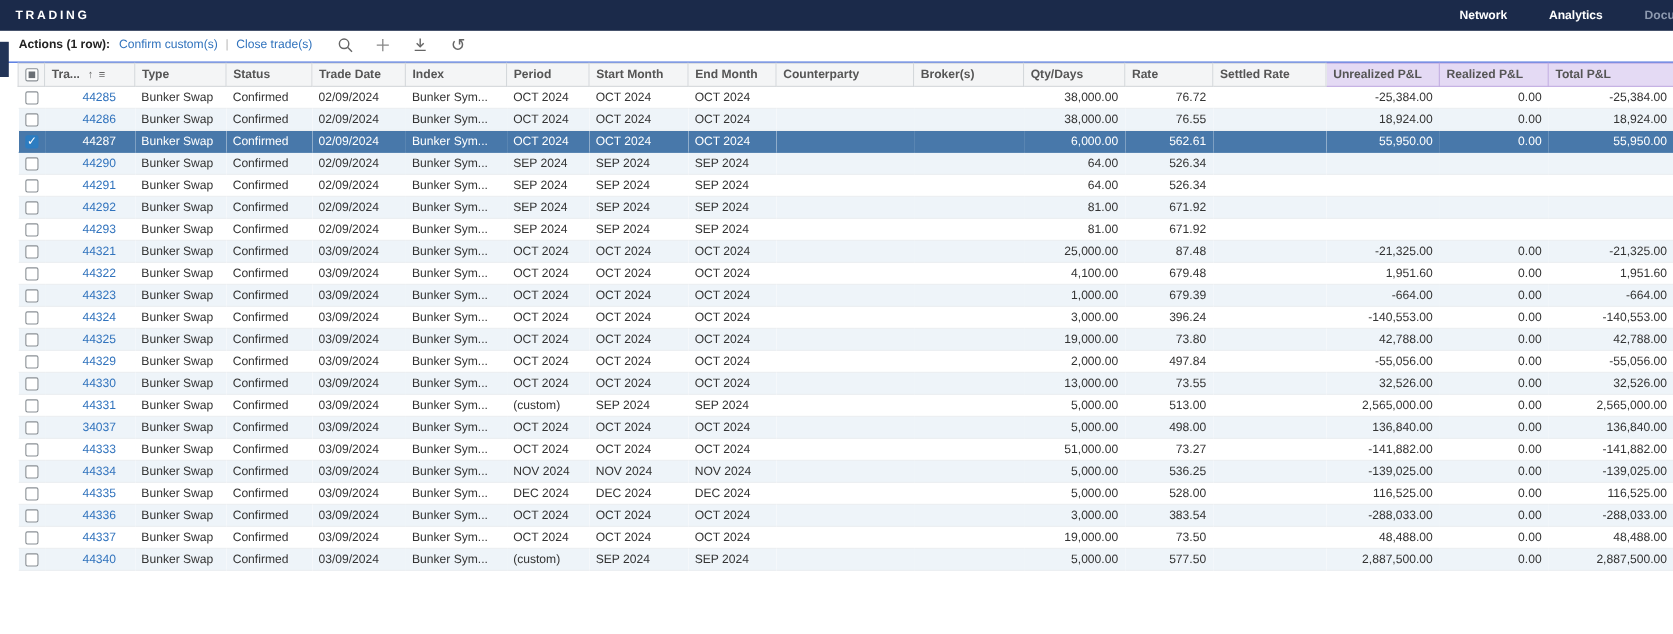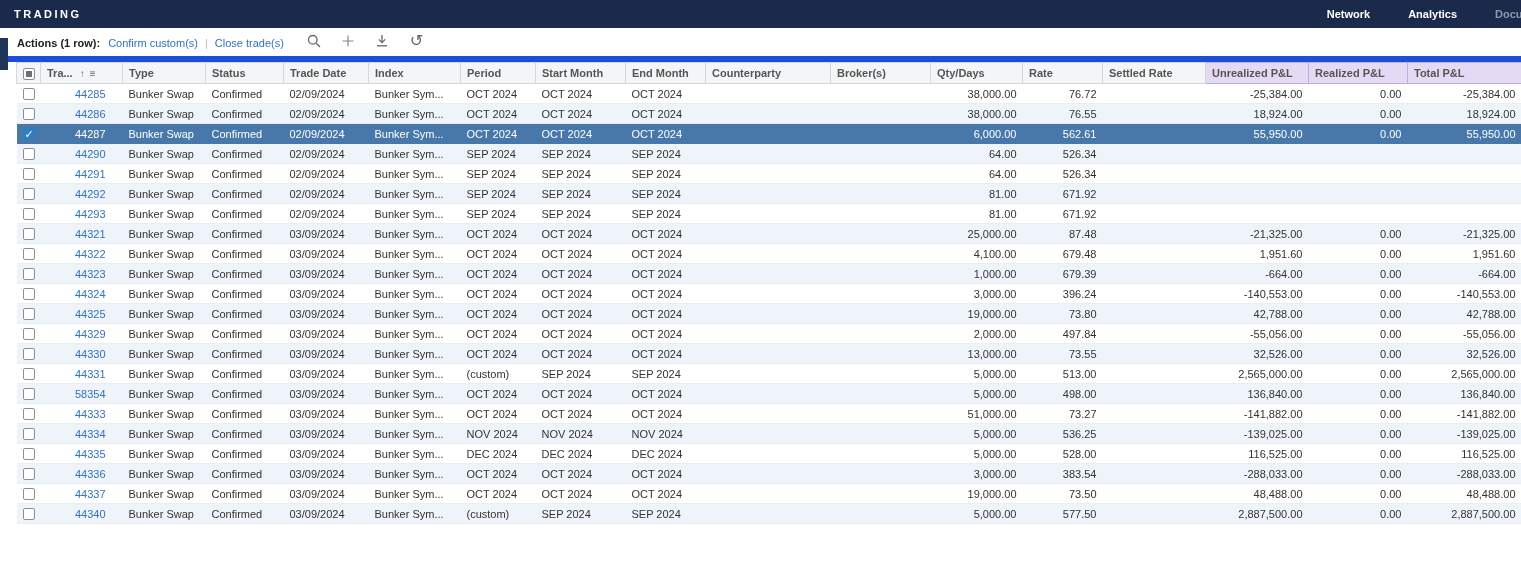--- a/index.html
+++ b/index.html
@@ -26,22 +26,22 @@
     position:absolute; left:0; top:38px; width:8px; height:32px;
     background:#223457; cursor:pointer;
   }
 
   
   .page-head { padding: 7px 0 3px 17px; }
   .page-title { font-size:14px; font-weight:bold; color: var(--title-color, #0d6fb8); }
 
   
   .toolbar {
-    display:flex; align-items:flex-end; padding: 4px 0 7px 17px; font-size:11px;
-    border-bottom: 6px solid #1d4ed8;
+    display:flex; align-items:center; padding: 4px 0 7px 17px; font-size:11px;
+    border-bottom: 1px solid #1d4ed8;
   }
   .actions-label { font-weight:bold; color:#222; margin-right:8px; white-space:nowrap; }
   .action-link { color: var(--link-color, #3173bd); cursor:pointer; white-space:nowrap; }
   .action-sep { color:#b9b9b9; margin:0 7px; }
   .tool-icons { display:flex; align-items:center; gap:17px; margin-left:22px; }
   .tool-icon { width:17px; height:17px; display:flex; align-items:center; justify-content:center; cursor:pointer; }
   .tool-icon svg { display:block; }
   .undo-glyph { font-size:16px; color:#666; line-height:16px; font-family:"DejaVu Sans", sans-serif; }
 
   
@@ -482,21 +482,21 @@
             <td></td>
             <td class="num">5,000.00</td>
             <td class="num">513.00</td>
             <td class="num"></td>
             <td class="num">2,565,000.00</td>
             <td class="num">0.00</td>
             <td class="num">2,565,000.00</td>
           </tr>
           <tr class="stripe">
             <td class="cb-cell"><span class="checkbox"></span></td>
-            <td class="id-cell">58354</td>
+            <td class="id-cell">34037</td>
             <td>Bunker Swap</td>
             <td>Confirmed</td>
             <td>03/09/2024</td>
             <td>Bunker Sym...</td>
             <td>OCT 2024</td>
             <td>OCT 2024</td>
             <td>OCT 2024</td>
             <td></td>
             <td></td>
             <td class="num">5,000.00</td>

